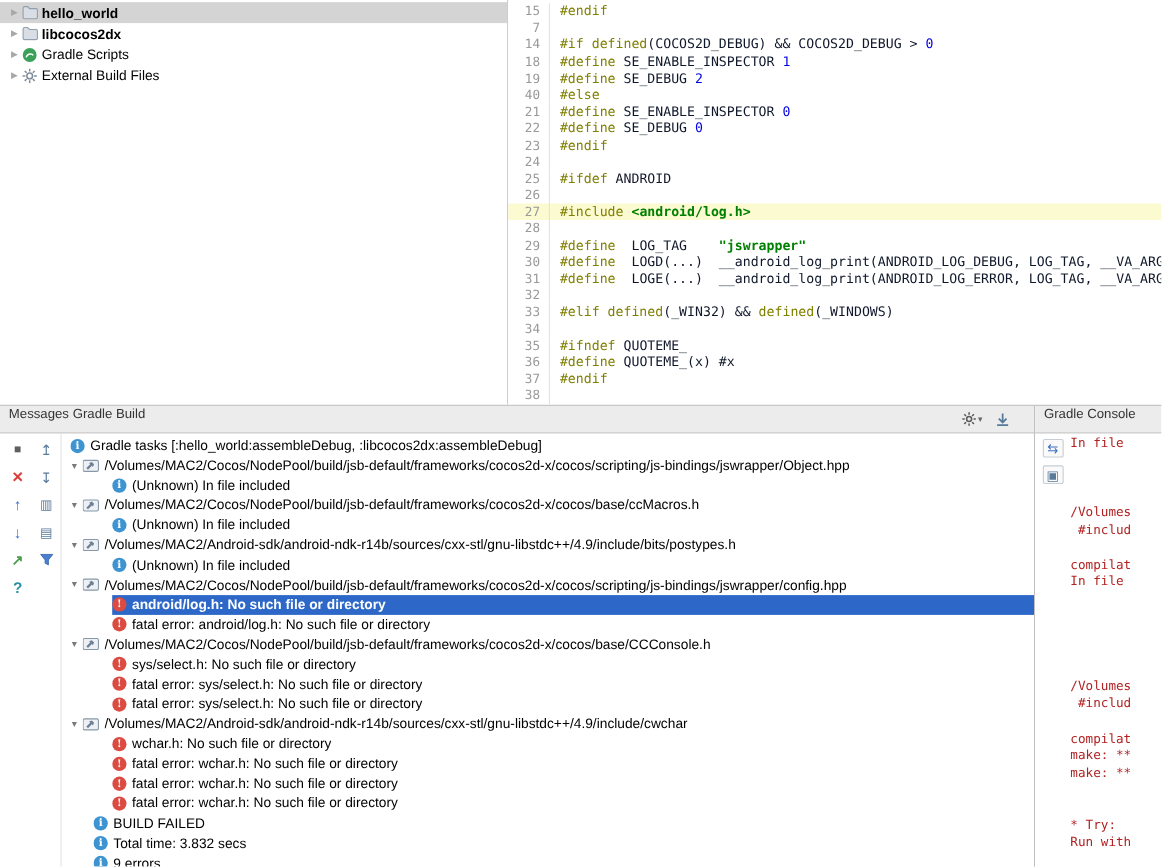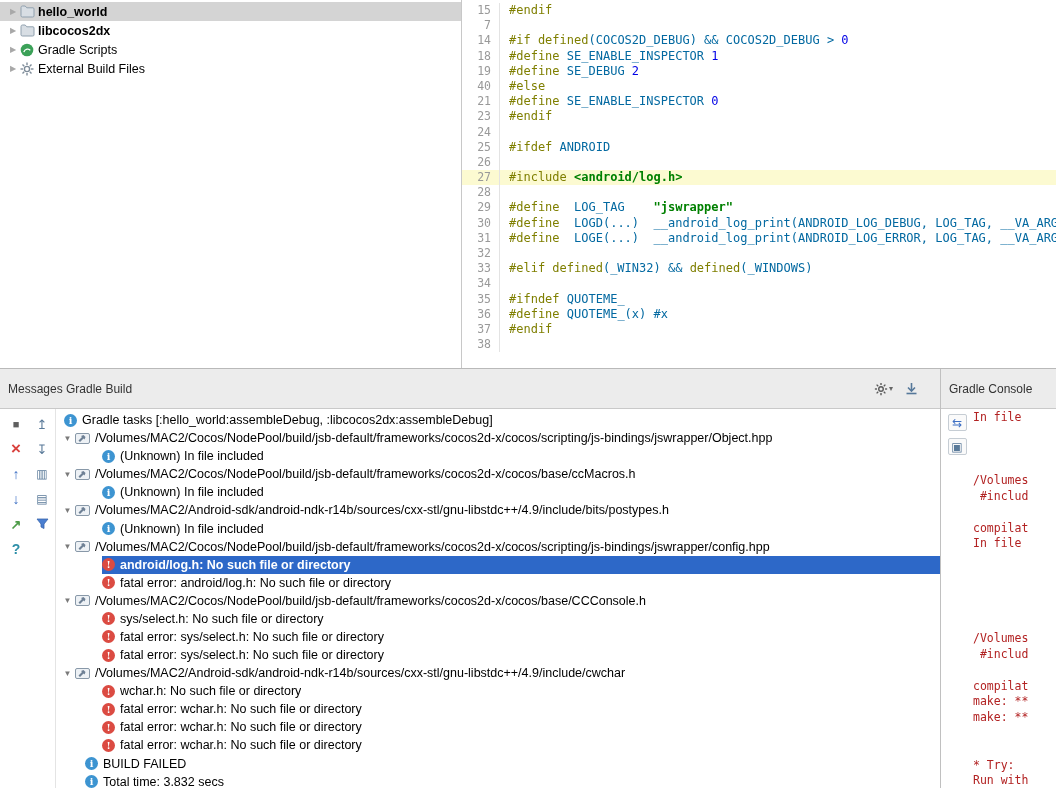--- a/index.html
+++ b/index.html
@@ -18,25 +18,25 @@
   .tree-row.bold .tree-label { font-weight:bold; }
 
   .editor { flex:1; display:flex; flex-direction:column; overflow:hidden; background:#fff; padding-top:3px; }
   .code-row { height:15.2px; display:flex; font-family:"DejaVu Sans Mono", monospace; font-size:12px; line-height:15.2px; white-space:pre; }
   .gutter { width:38px; text-align:right; padding-right:8px; color:#999; background:#fff; border-right:1px solid #E3E3E3; flex-shrink:0; font-size:11.5px; }
   .code-text { flex:1; padding-left:9px; overflow:hidden; }
   .code-row.hl .gutter, .code-row.hl .code-text { background:#FCFAD1; }
   .seg-dir { color:#7F7F00; }
   .seg-num { color:#0000E6; }
   .seg-str { color:#008000; font-weight:bold; }
-  .seg-plain { color:#0369a1; }
+  .seg-plain { color:#0f172a; }
 
   
   .bottom { height:420px; display:flex; border-top:1px solid #B9B9B9; }
-  .panel-header { height:40px; background:#ECECEC; border-bottom:1px solid #C9C9C9; display:flex; align-items:center; padding:0 8px; font-size:12px; color:#333; flex-shrink:0; }
+  .panel-header { height:25px; background:#ECECEC; border-bottom:1px solid #C9C9C9; display:flex; padding:0 8px; font-size:12px; color:#333; flex-shrink:0; }
   .header-spacer { flex:1; }
   .header-icons { display:flex; align-items:center; padding-right:14px; }
   .hdr-icon { display:inline-flex; align-items:center; margin-left:12px; cursor:default; }
   .hdr-icon .dd { font-size:8px; color:#666; margin-left:1px; }
 
   .messages-panel { width:941px; display:flex; flex-direction:column; border-right:1px solid #C0C0C0; background:#fff; }
   .messages-body { flex:1; display:flex; overflow:hidden; }
   .msg-toolbar { width:56px; border-right:1px solid #E4E4E4; display:flex; gap:4px; padding:6px 0 0 5px; flex-shrink:0; }
   .tb-col { display:flex; flex-direction:column; gap:7px; }
   .tb-icon { width:22px; height:18px; display:flex; align-items:center; justify-content:center; cursor:default; }
@@ -113,20 +113,21 @@
         </div>
       </div>
     <div class="editor" id="editor-lines">
         <div class="code-row"><span class="gutter">15</span><span class="code-text"><span class="seg-dir">#endif</span></span></div>
         <div class="code-row"><span class="gutter">7</span><span class="code-text"></span></div>
         <div class="code-row"><span class="gutter">14</span><span class="code-text"><span class="seg-dir">#if defined</span><span class="seg-plain">(COCOS2D_DEBUG) &amp;&amp; COCOS2D_DEBUG &gt; </span><span class="seg-num">0</span></span></div>
         <div class="code-row"><span class="gutter">18</span><span class="code-text"><span class="seg-dir">#define</span><span class="seg-plain"> SE_ENABLE_INSPECTOR </span><span class="seg-num">1</span></span></div>
         <div class="code-row"><span class="gutter">19</span><span class="code-text"><span class="seg-dir">#define</span><span class="seg-plain"> SE_DEBUG </span><span class="seg-num">2</span></span></div>
         <div class="code-row"><span class="gutter">40</span><span class="code-text"><span class="seg-dir">#else</span></span></div>
         <div class="code-row"><span class="gutter">21</span><span class="code-text"><span class="seg-dir">#define</span><span class="seg-plain"> SE_ENABLE_INSPECTOR </span><span class="seg-num">0</span></span></div>
+        <div class="code-row"><span class="gutter">22</span><span class="code-text"><span class="seg-dir">#define</span><span class="seg-plain"> SE_DEBUG </span><span class="seg-num">0</span></span></div>
         <div class="code-row"><span class="gutter">23</span><span class="code-text"><span class="seg-dir">#endif</span></span></div>
         <div class="code-row"><span class="gutter">24</span><span class="code-text"></span></div>
         <div class="code-row"><span class="gutter">25</span><span class="code-text"><span class="seg-dir">#ifdef</span><span class="seg-plain"> ANDROID</span></span></div>
         <div class="code-row"><span class="gutter">26</span><span class="code-text"></span></div>
         <div class="code-row hl"><span class="gutter">27</span><span class="code-text"><span class="seg-dir">#include </span><span class="seg-str">&lt;android/log.h&gt;</span></span></div>
         <div class="code-row"><span class="gutter">28</span><span class="code-text"></span></div>
         <div class="code-row"><span class="gutter">29</span><span class="code-text"><span class="seg-dir">#define</span><span class="seg-plain">  LOG_TAG    </span><span class="seg-str">"jswrapper"</span></span></div>
         <div class="code-row"><span class="gutter">30</span><span class="code-text"><span class="seg-dir">#define</span><span class="seg-plain">  LOGD(...)  __android_log_print(ANDROID_LOG_DEBUG, LOG_TAG, __VA_ARG</span></span></div>
         <div class="code-row"><span class="gutter">31</span><span class="code-text"><span class="seg-dir">#define</span><span class="seg-plain">  LOGE(...)  __android_log_print(ANDROID_LOG_ERROR, LOG_TAG, __VA_ARG</span></span></div>
         <div class="code-row"><span class="gutter">32</span><span class="code-text"></span></div>

